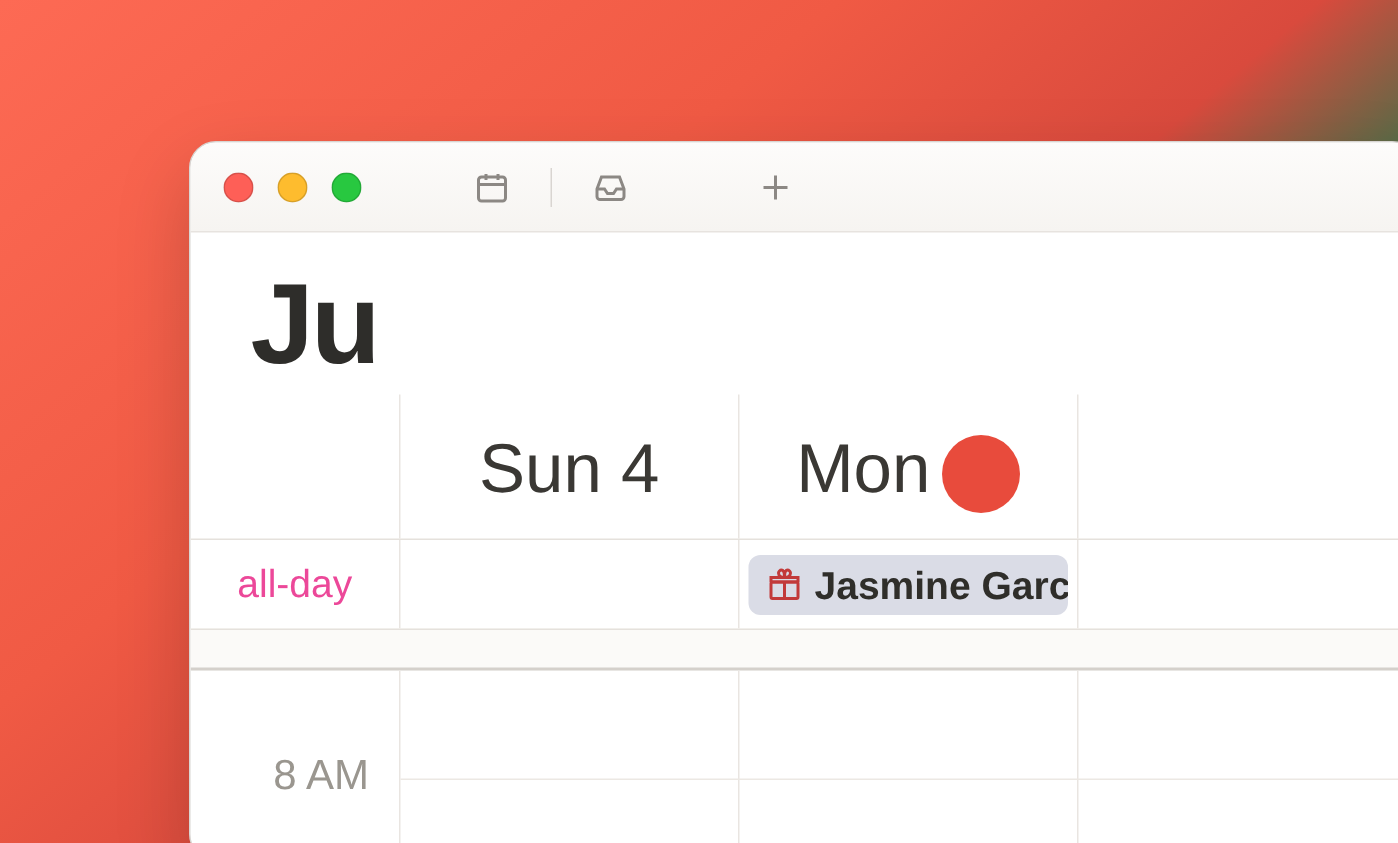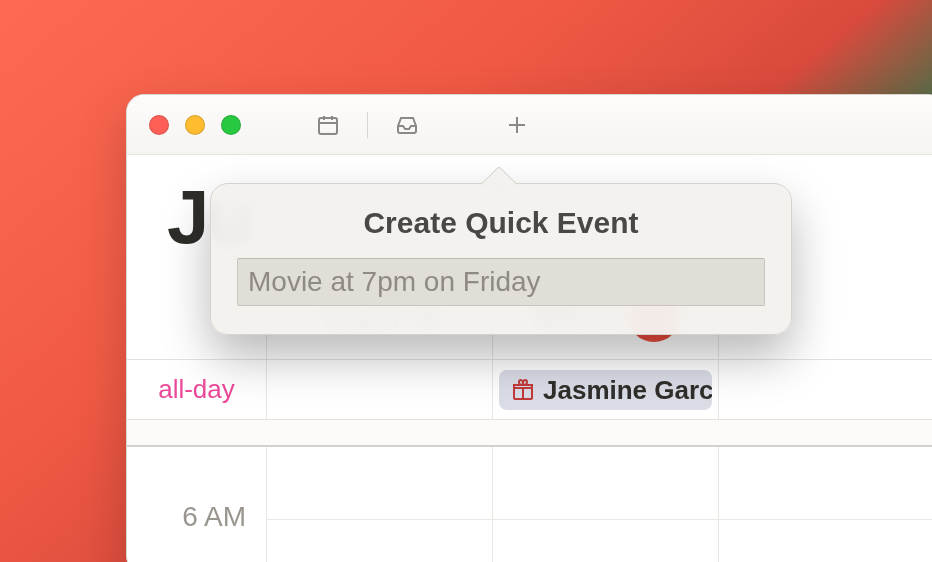--- a/index.html
+++ b/index.html
@@ -186,28 +186,23 @@
           <span>Jasmine Garci...</span>
         </div>
       </div>
       <div class="cell day"></div>
     </div>
 
     <div class="gap-strip"></div>
 
     <div class="hour-grid">
       <div class="gcell first">
-        <div class="hour-label">6 AM</div>
+        <div class="hour-label">8 AM</div>
       </div>
       <div class="gcell day"></div>
       <div class="gcell day"></div>
       <div class="gcell day"></div>
     </div>
     <div class="hour-line"></div>
 
-    <div class="popover">
-      <div class="arrow"></div>
-      <h3>Create Quick Event</h3>
-      <input class="quick-input" type="text" autofocus="" placeholder="Movie at 7pm on Friday" style="">
-    </div>
 
   </div>
 </div>
 
 </body></html>

